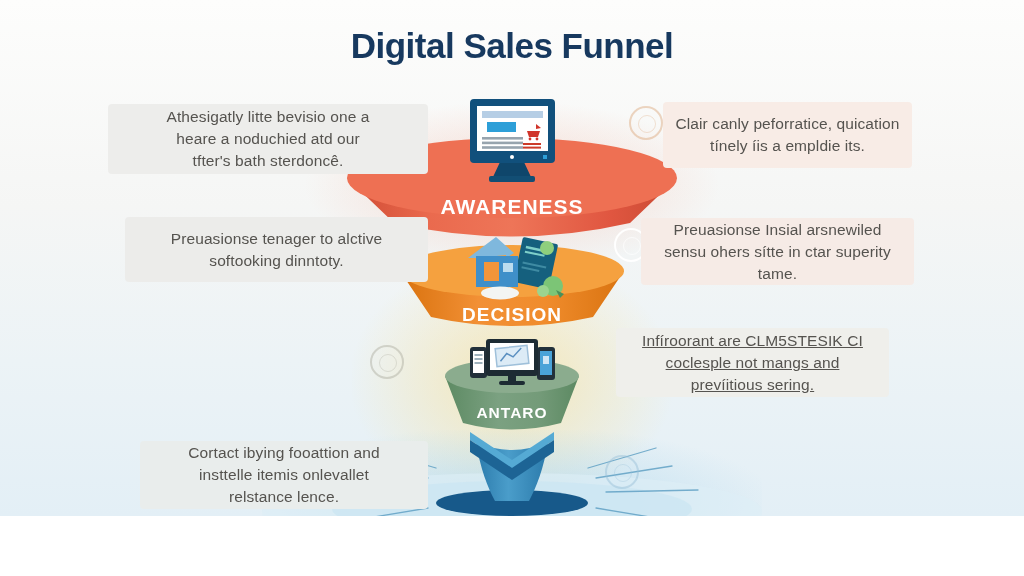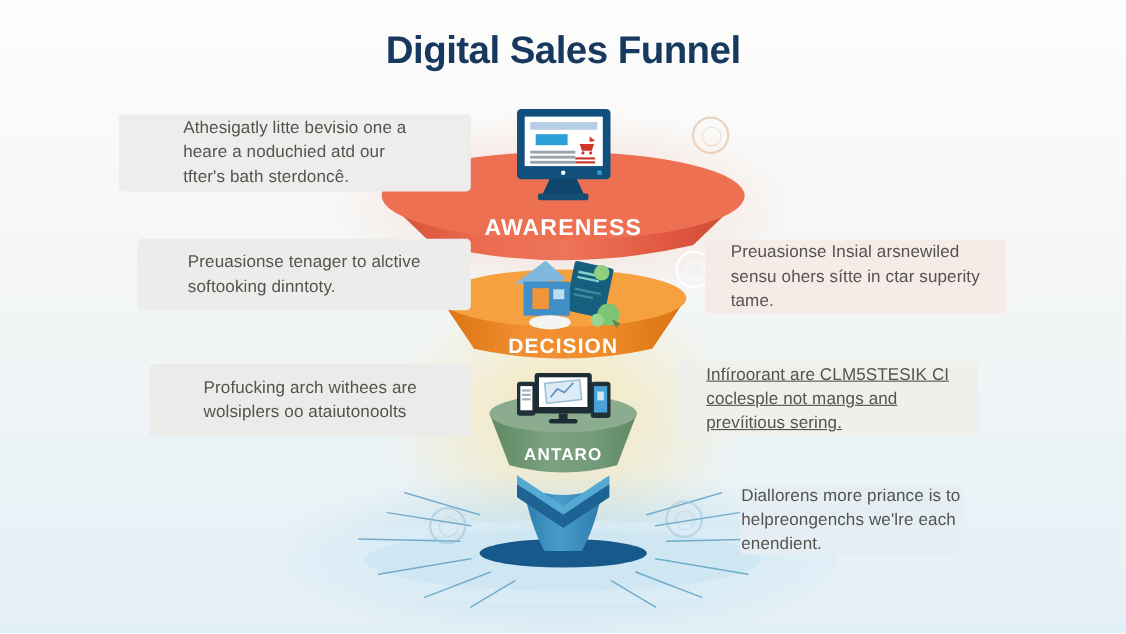--- a/index.html
+++ b/index.html
@@ -1,31 +1,31 @@
 <!DOCTYPE html>
 <html><head>
 <meta charset="utf-8">
 <style>
   html,body{margin:0;padding:0;}
   body{font-family:"Liberation Sans","DejaVu Sans",sans-serif;}
-  #stage{position:relative;width:1024px;height:576px;overflow:hidden;
+  #stage{position:relative;width:1024px;height:516px;overflow:hidden;
     background:linear-gradient(180deg,#fdfdfc 0%,#f5f6f5 40%,#ecf3f6 70%,#e3eff6 100%);}
   .title{position:absolute;top:26px;left:0;width:100%;text-align:center;
     font-size:35px;font-weight:800;color:#17395f;letter-spacing:-0.5px;}
   .glow{position:absolute;pointer-events:none;}
   .glow-red{left:302px;top:100px;width:420px;height:170px;
     background:radial-gradient(ellipse at center,rgba(242,140,110,0.30) 0%,rgba(242,140,110,0) 70%);}
   .glow-yellow{left:352px;top:255px;width:320px;height:250px;
     background:radial-gradient(ellipse at center,rgba(250,222,140,0.60) 0%,rgba(250,222,140,0) 72%);}
   .glow-blue{left:262px;top:430px;width:500px;height:146px;
     background:radial-gradient(ellipse at center,rgba(160,210,235,0.60) 0%,rgba(160,210,235,0) 75%);}
   svg.funnel{position:absolute;left:0;top:0;width:1024px;height:576px;}
   .note{position:absolute;display:flex;align-items:center;justify-content:center;
     border-radius:4px;color:#55534f;font-size:15.5px;line-height:1.42;
-    text-align:left;white-space:pre-line;letter-spacing:0.1px;}
+    text-align:center;white-space:pre-line;letter-spacing:0.1px;}
   .stage-label{fill:#ffffff;font-weight:bold;text-anchor:middle;
     font-family:"Liberation Sans","DejaVu Sans",sans-serif;letter-spacing:1px;}
   .wm{position:absolute;border-radius:50%;border:2px solid;box-sizing:border-box;}
   .wm i{display:block;border-radius:50%;border:1.5px solid;margin:7px;width:16px;height:16px;opacity:.7;}
 </style>
 </head>
 <body>
 
 <div id="stage">
 
@@ -189,37 +189,37 @@
     </div>
   <div class="wm" style="left:605px;top:455px;width:34px;height:34px;color:rgba(150,190,215,0.45);">
       <i></i>
     </div>
 
   <div class="note" style="left:108px;top:104px;width:320px;height:70px;background:#ededeb;">
     <span>Athesigatly litte bevisio one a
 heare a noduchied atd our
 tfter's bath sterdoncê.</span>
   </div>
+  <div class="note" style="left:663px;top:102px;width:249px;height:66px;background:#f8ece6;">
+    <span>Clair canly peforratice, quication
+tínely íis a empldie its.</span>
+  </div>
   <div class="note" style="left:125px;top:217px;width:303px;height:65px;background:#ececea;">
     <span>Preuasionse tenager to alctive
 softooking dinntoty.</span>
   </div>
   <div class="note" style="left:641px;top:218px;width:273px;height:67px;background:#f6ebe6;">
     <span>Preuasionse Insial arsnewiled
 sensu ohers sítte in ctar superity
 tame.</span>
   </div>
-  <div class="note" style="left:136px;top:331px;width:292px;height:66px;background:#ebebe9;">
-    <span>Profucking arch withees are
-wolsiplers oo ataiutonoolts</span>
-  </div>
   <div class="note" style="left:616px;top:328px;width:273px;height:69px;background:#efefeb;text-decoration:underline;">
     <span>Infíroorant are CLM5STESIK CI
 coclesple not mangs and
 prevíitious sering.</span>
   </div>
-  <div class="note" style="left:673px;top:442px;width:201px;height:62px;background:#e4eef4;">
-    <span>Diallorens more priance is to
-helpreongenchs we'lre each
-enendient.</span>
+  <div class="note" style="left:140px;top:441px;width:288px;height:68px;background:#e9edec;">
+    <span>Cortact ibying fooattion and
+insttelle itemis onlevallet
+relstance lence.</span>
   </div>
 
 </div>
 
 </body></html>

